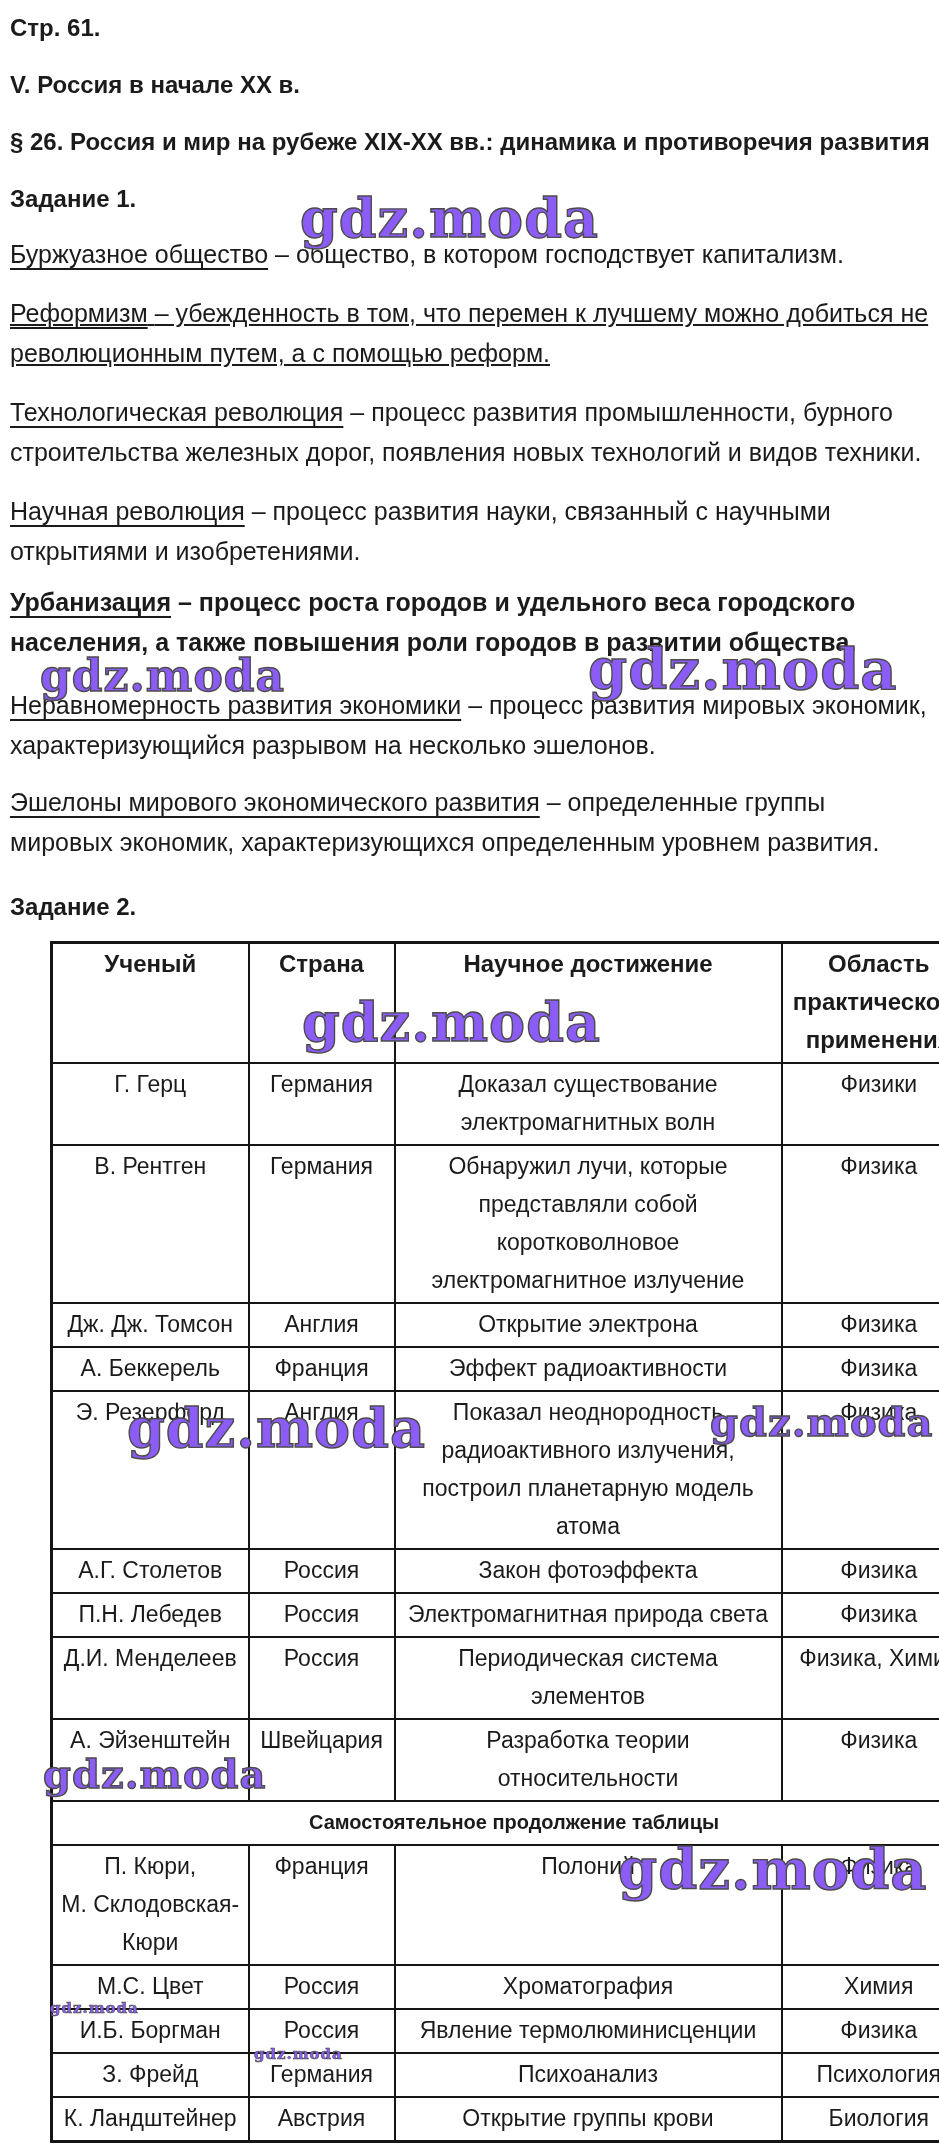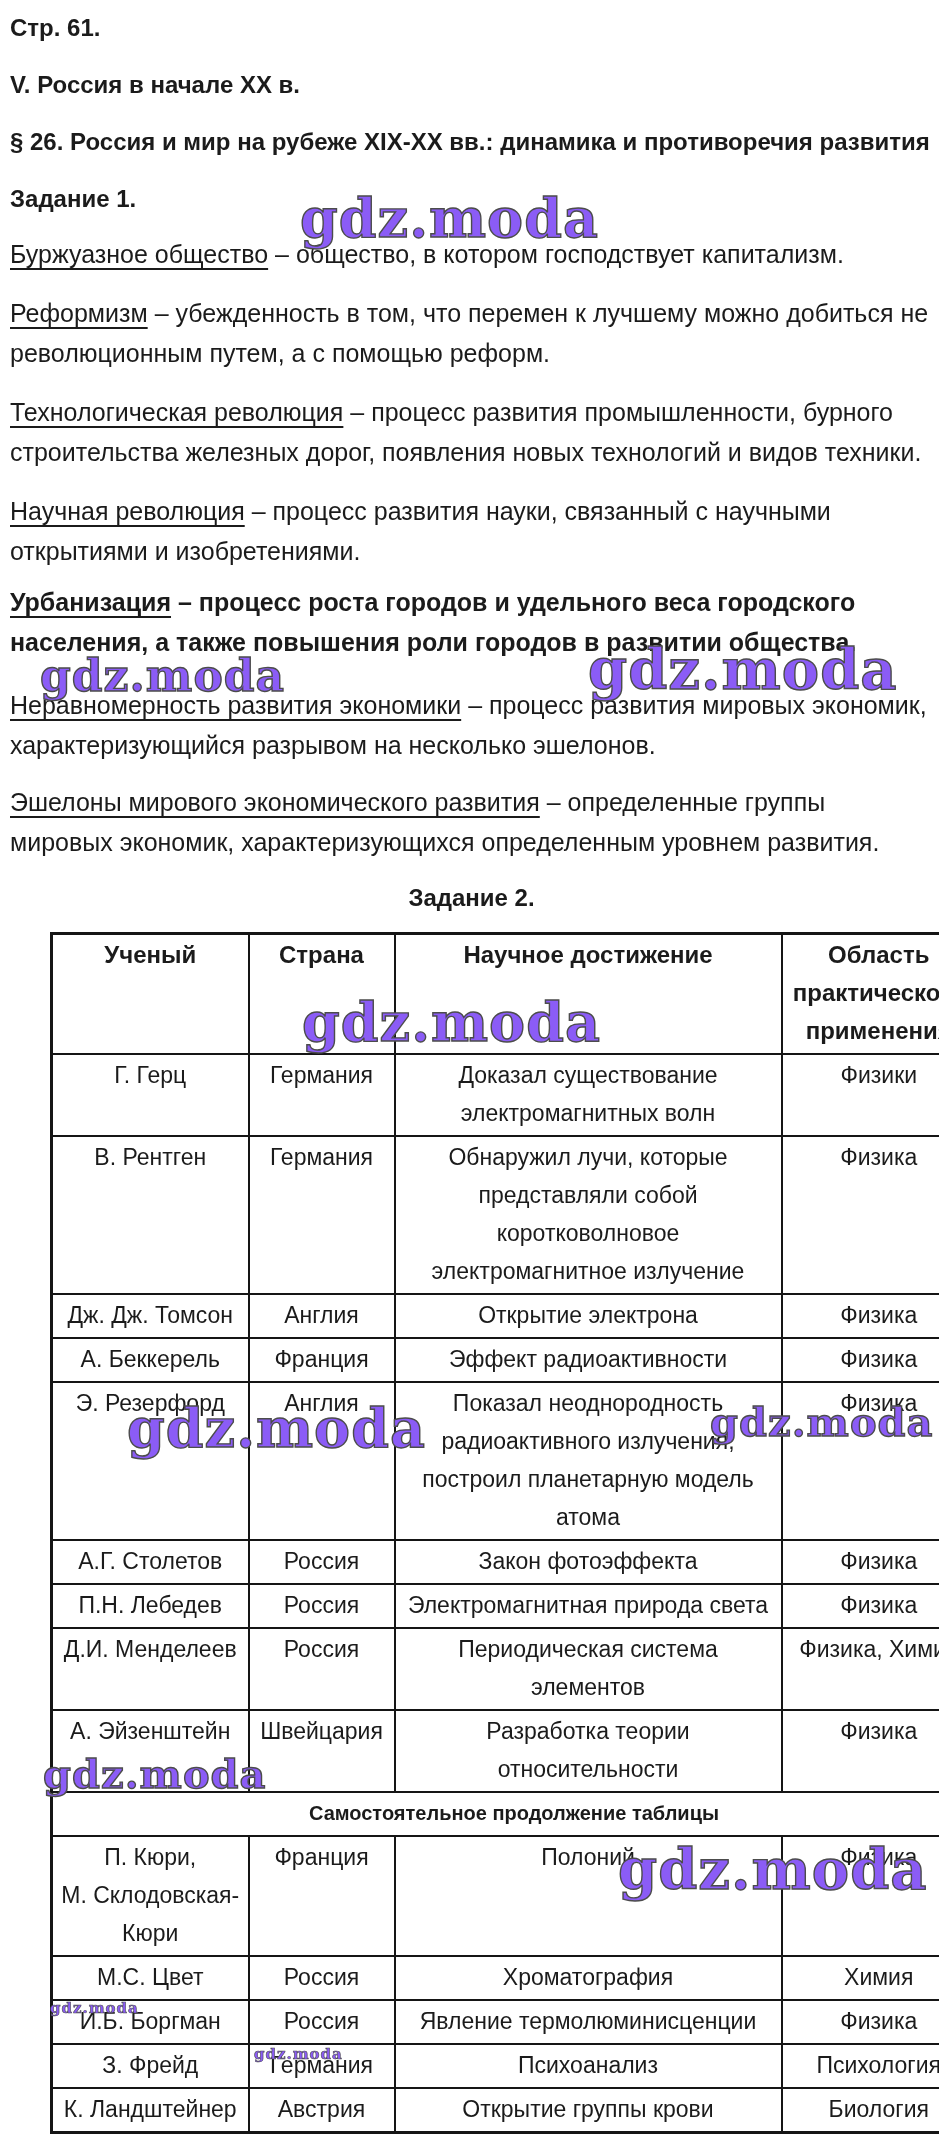--- a/index.html
+++ b/index.html
@@ -19,27 +19,27 @@
   .hline.mt{margin-top:17px;}
   .def{
     font-size:25px;line-height:40px;margin:0;
   }
   .term{
     text-decoration:underline;
     text-underline-offset:5px;
     text-decoration-thickness:2px;
   }
   #def-1{margin-top:15px;}
-  #def-2{margin-top:19px;}
+  #def-2{margin-top:19px;text-decoration:underline;}
   #def-3{margin-top:19px;}
   #def-4{margin-top:19px;}
   #def-5{margin-top:11px;font-weight:bold;}
   #def-6{margin-top:23px;}
   #def-7{margin-top:17px;}
-  #task2{margin-top:16px;text-align:center;}
+  #task2{margin-top:25px;}
   table{
     margin-top:14px;
     border-collapse:collapse;
     table-layout:fixed;
     width:925px;
     border:3px solid #151515;
     margin-left:40px;
   }
   td,th{
     border:2px solid #151515;

